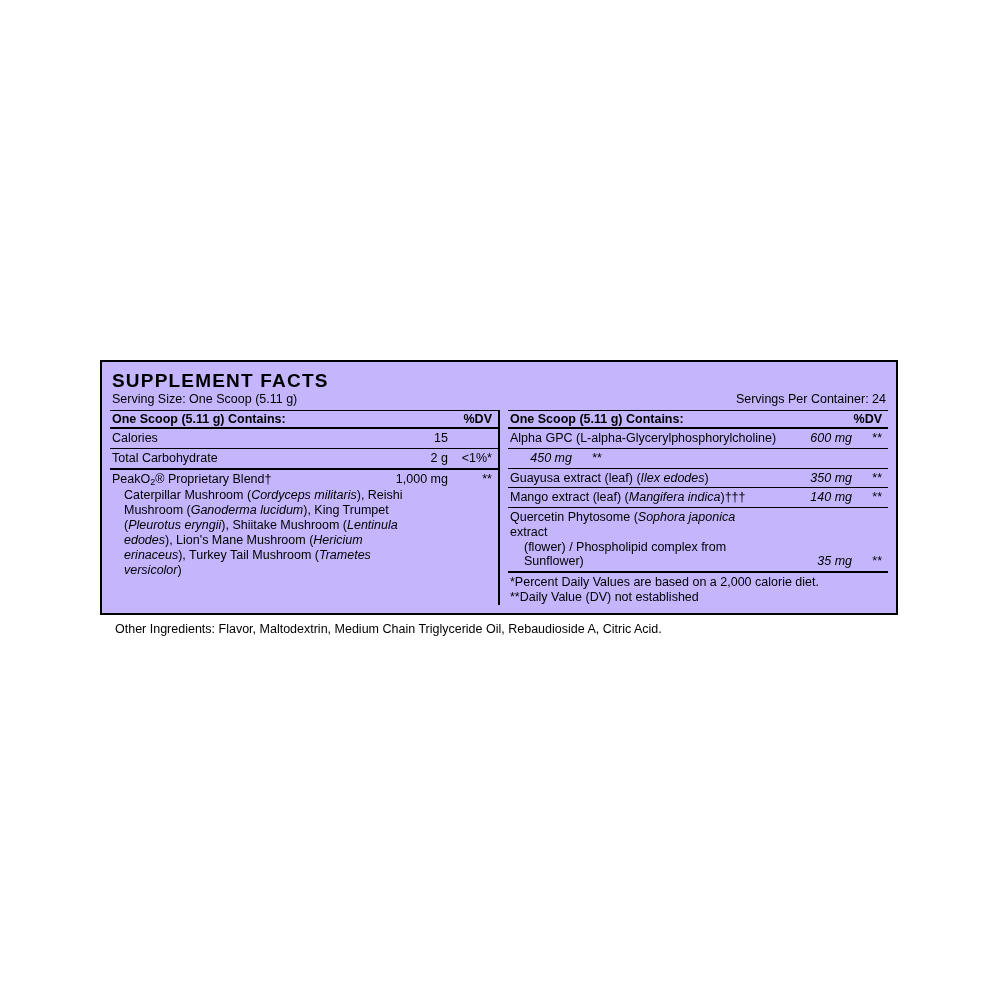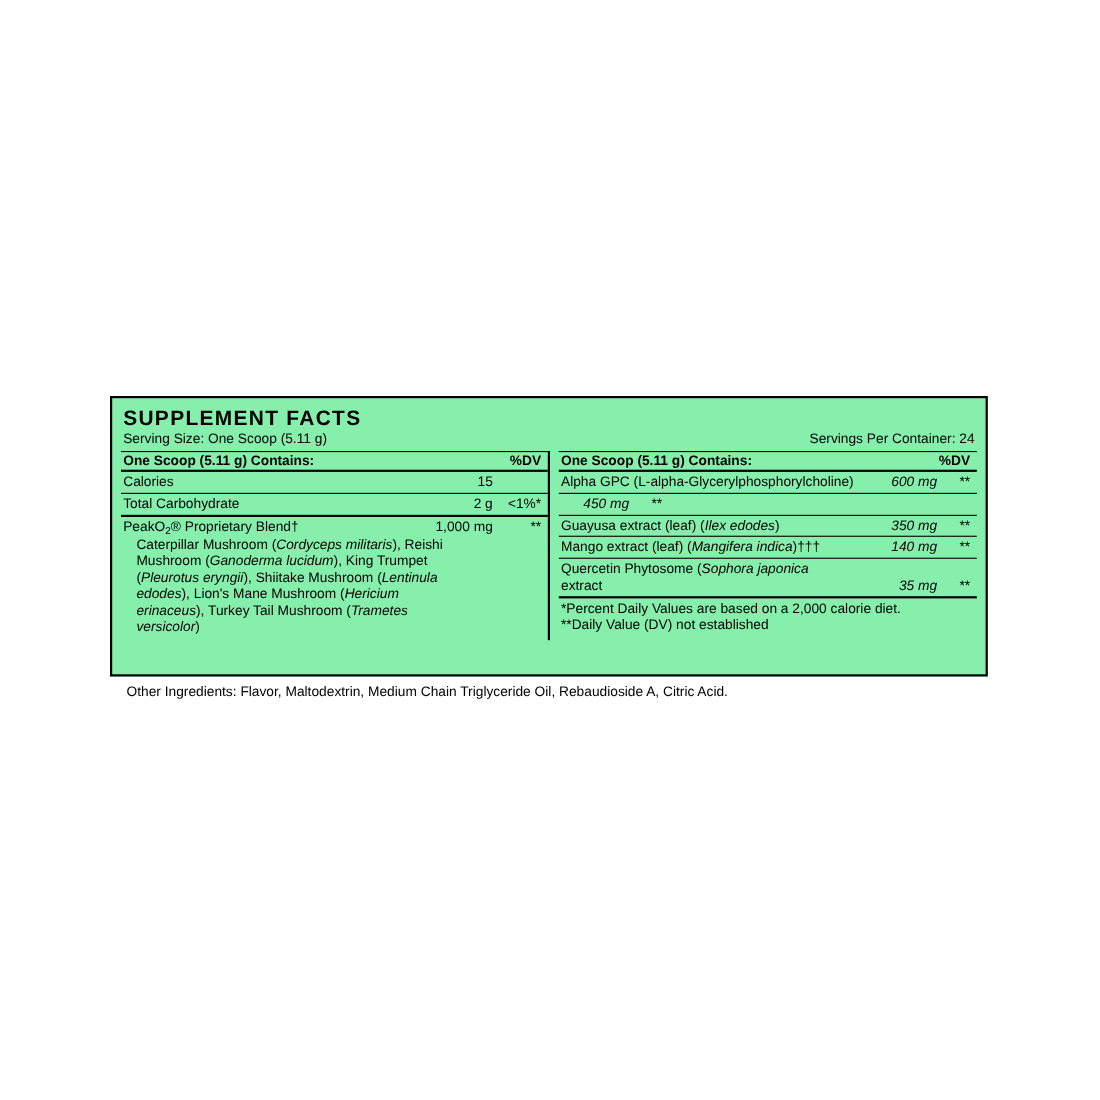--- a/index.html
+++ b/index.html
@@ -18,21 +18,21 @@
     background: #ffffff;
   }
   .panel {
     position: absolute;
     left: 100px;
     top: 360px;
     width: 798px;
     height: 255px;
     border: 2px solid #000;
     box-sizing: border-box;
-    background: #86efac;
+    background: #c4b5fd;
   }
   .title {
     font-size: 19px;
     font-weight: bold;
     letter-spacing: 1.2px;
     padding: 9px 0 0 10px;
     line-height: 1.0;
   }
   .subrow {
     display: flex;
@@ -208,21 +208,21 @@
 
         <div class="row">
           <span class="nm">Mango extract (leaf) (<em>Mangifera indica</em>)†††</span>
           <span class="vals">
             <span class="amt">140 mg</span>
             <span class="dv">**</span>
           </span>
         </div>
 
         <div class="row no-border">
-          <span class="nm">Quercetin Phytosome (<em>Sophora japonica</em> extract<br></span>
+          <span class="nm">Quercetin Phytosome (<em>Sophora japonica</em> extract<br><span style="padding-left:14px;display:inline-block">(flower) / Phospholipid complex from Sunflower)</span></span>
           <span class="vals" style="align-self:flex-end">
             <span class="amt">35 mg</span>
             <span class="dv">**</span>
           </span>
         </div>
 
         <div class="footnotes">
           <div>*Percent Daily Values are based on a 2,000 calorie diet.</div>
           <div>**Daily Value (DV) not established</div>
         </div>

